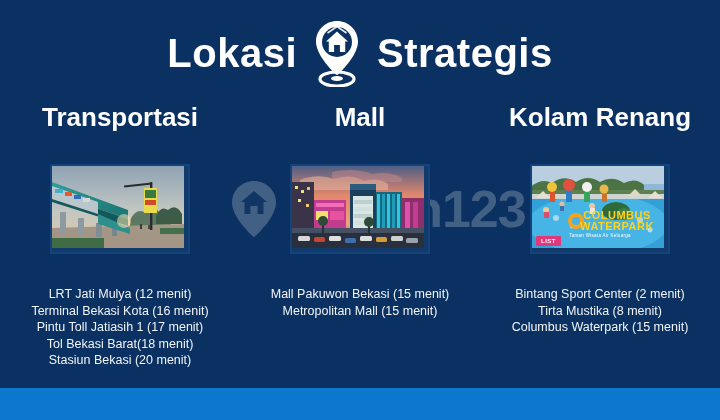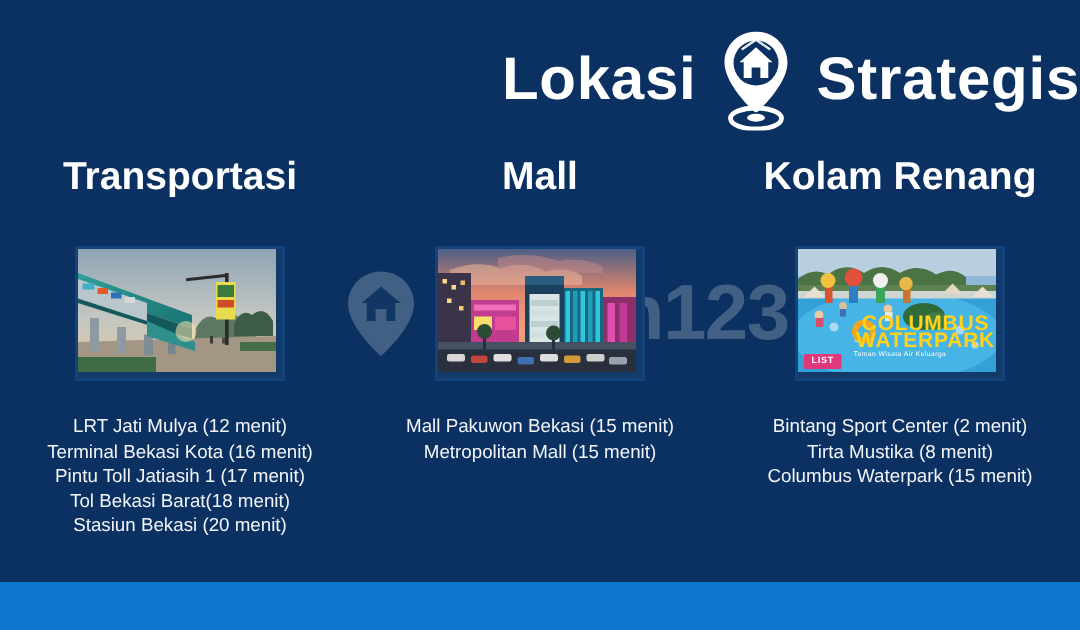--- a/index.html
+++ b/index.html
@@ -48,21 +48,21 @@
 
   
   .title-row {
     position: absolute;
     left: 0;
     top: 22px;
     width: 720px;
     height: 62px;
     display: flex;
     align-items: center;
-    justify-content: flex-end;
+    justify-content: center;
     gap: 14px;
     z-index: 4;
   }
   .title-word {
     font-size: 40px;
     font-weight: bold;
     color: #ffffff;
     line-height: 1;
     letter-spacing: 0.5px;
   }
@@ -101,21 +101,21 @@
     width: 136px;
     height: 86px;
     border: 2px solid #14427a;
     background: #123a6b;
     overflow: hidden;
     position: relative;
     flex: 0 0 auto;
   }
   .photo-frame svg { display: block; }
   .col-list {
-    margin-top: 22px;
+    margin-top: 32px;
     text-align: center;
   }
   .col-list-item {
     font-size: 12.5px;
     color: #f2f4f7;
     line-height: 16.5px;
     white-space: nowrap;
   }
 
   
@@ -134,21 +134,21 @@
   }
   .wp-caption {
     position: absolute;
     left: 0;
     right: 0;
     bottom: 14px;
     text-align: center;
     z-index: 3;
   }
   .wp-caption-main {
-    font-size: 14px;
+    font-size: 11px;
     font-weight: bold;
     color: #ffd21e;
     letter-spacing: 0.5px;
     line-height: 11px;
     display: block;
     padding-left: 34px;
   }
   .wp-caption-sub {
     font-size: 4.5px;
     color: #ffffff;

